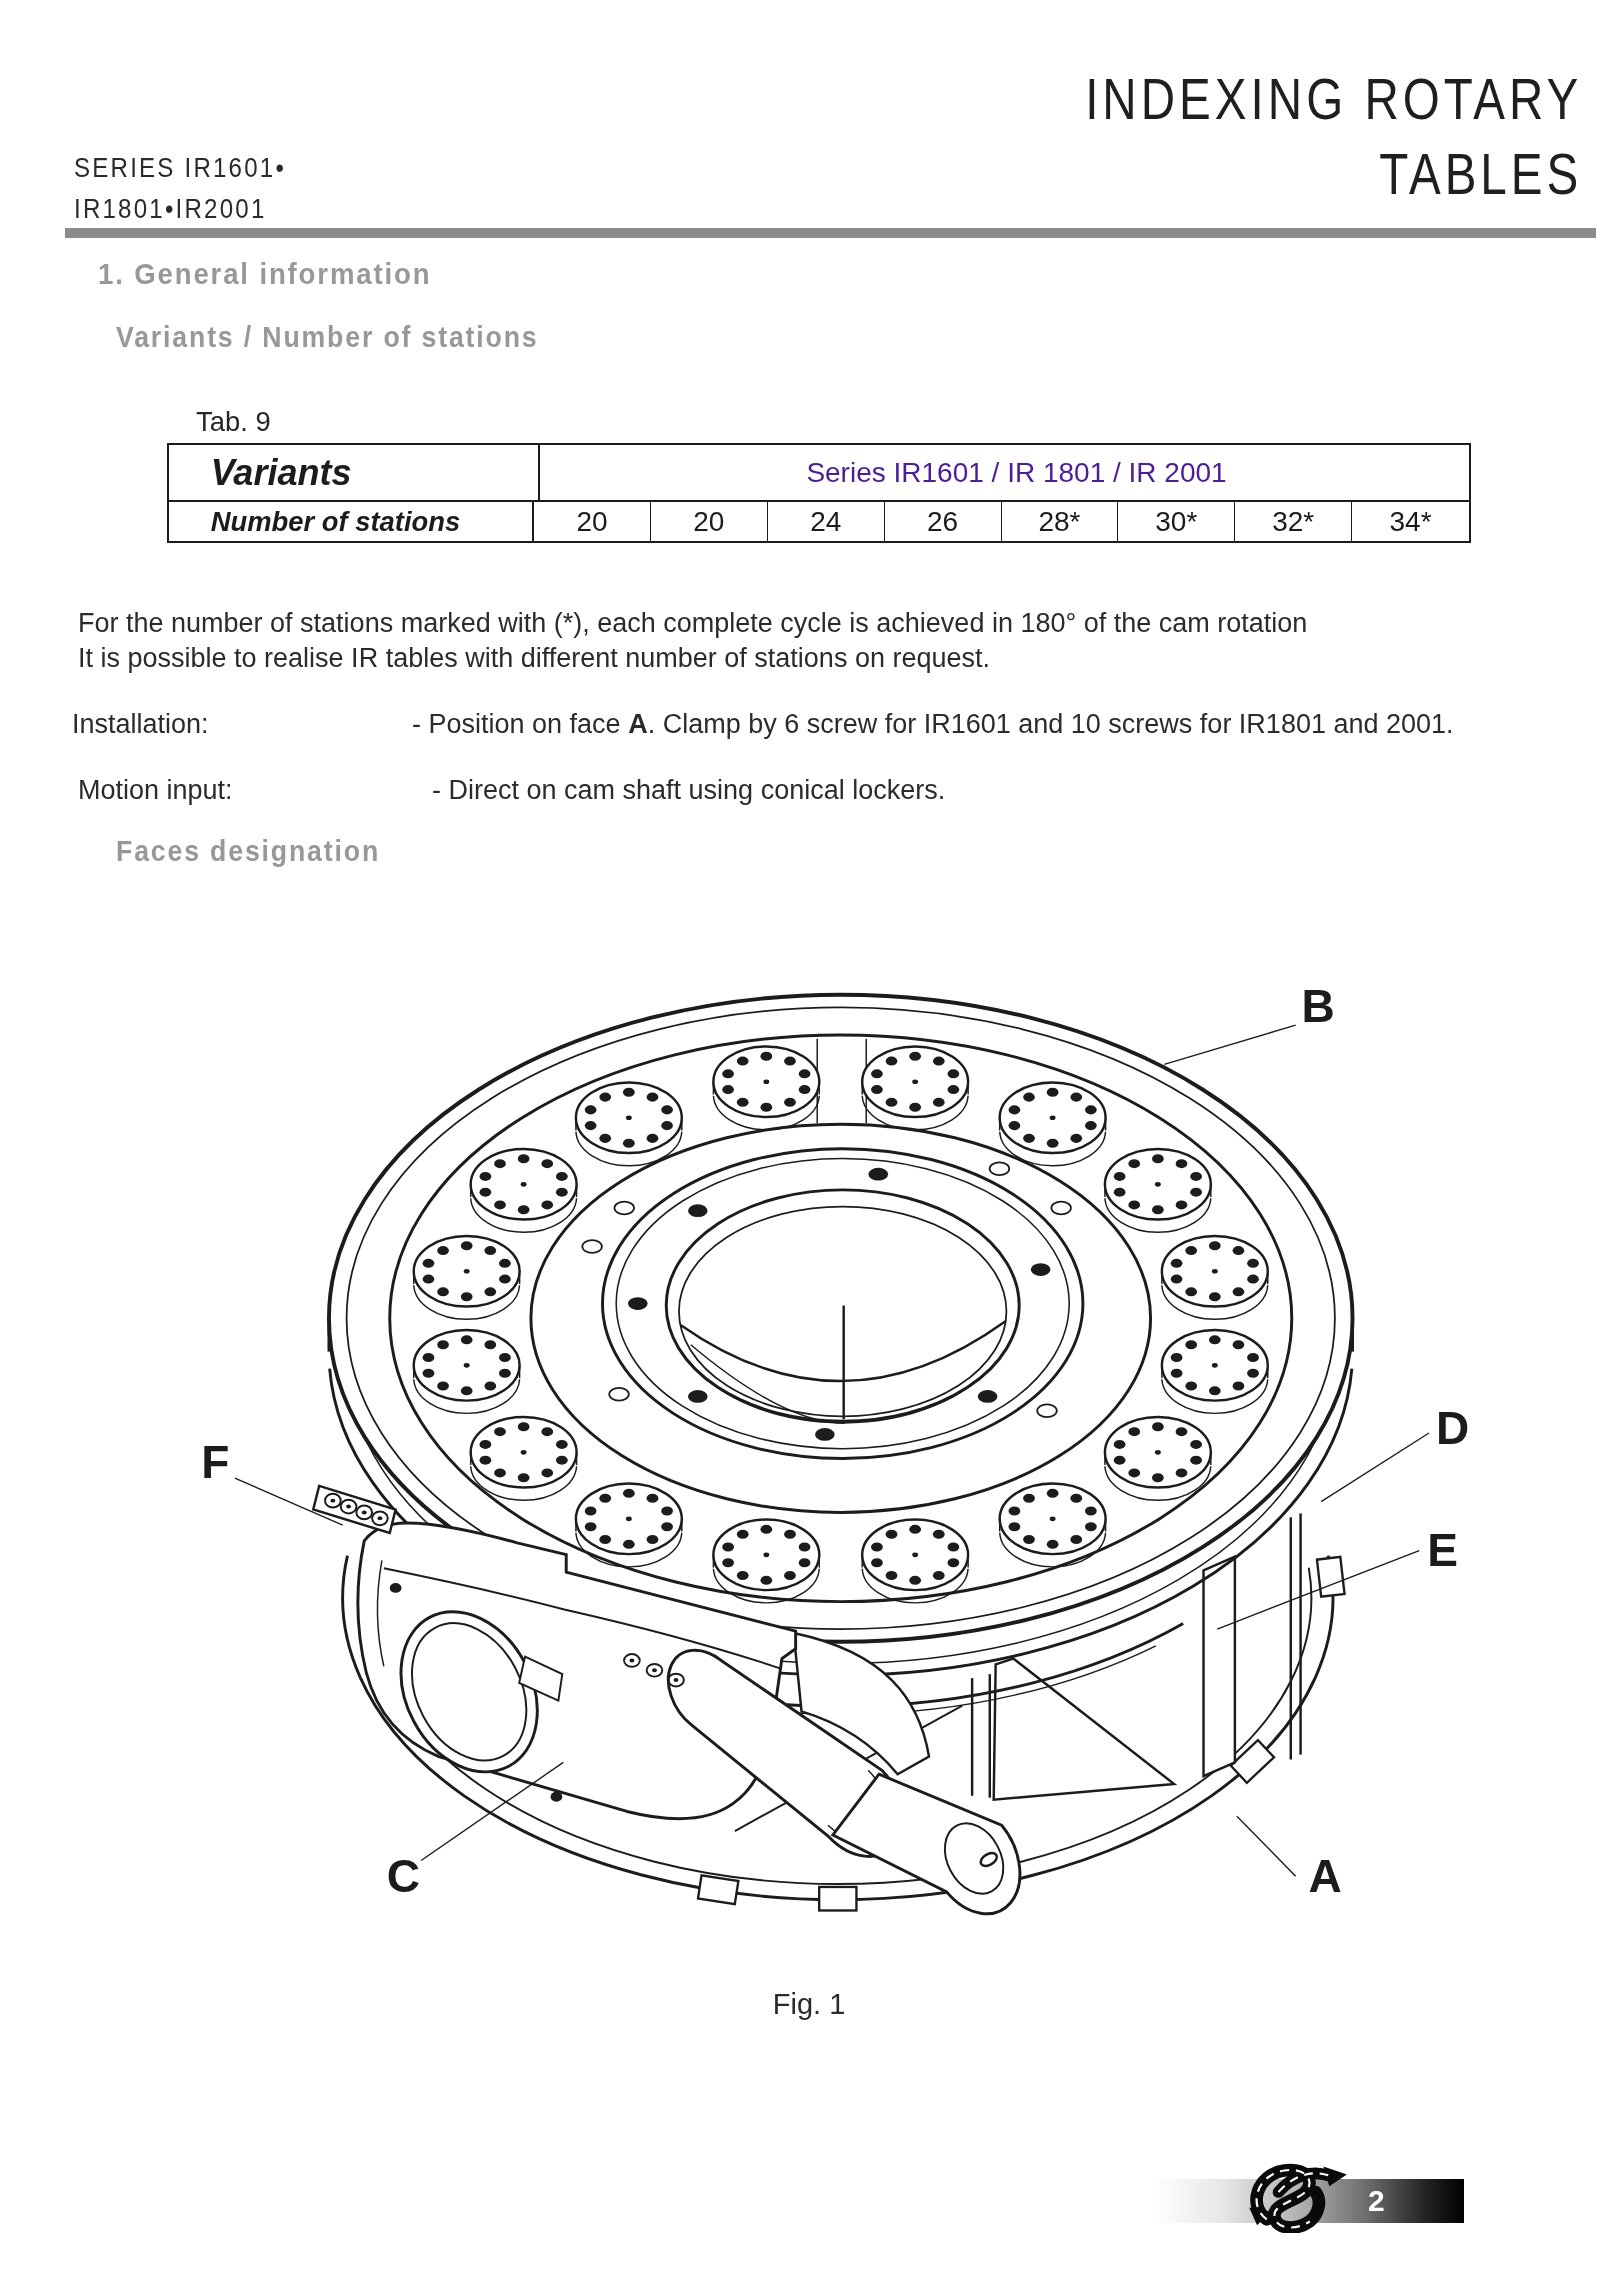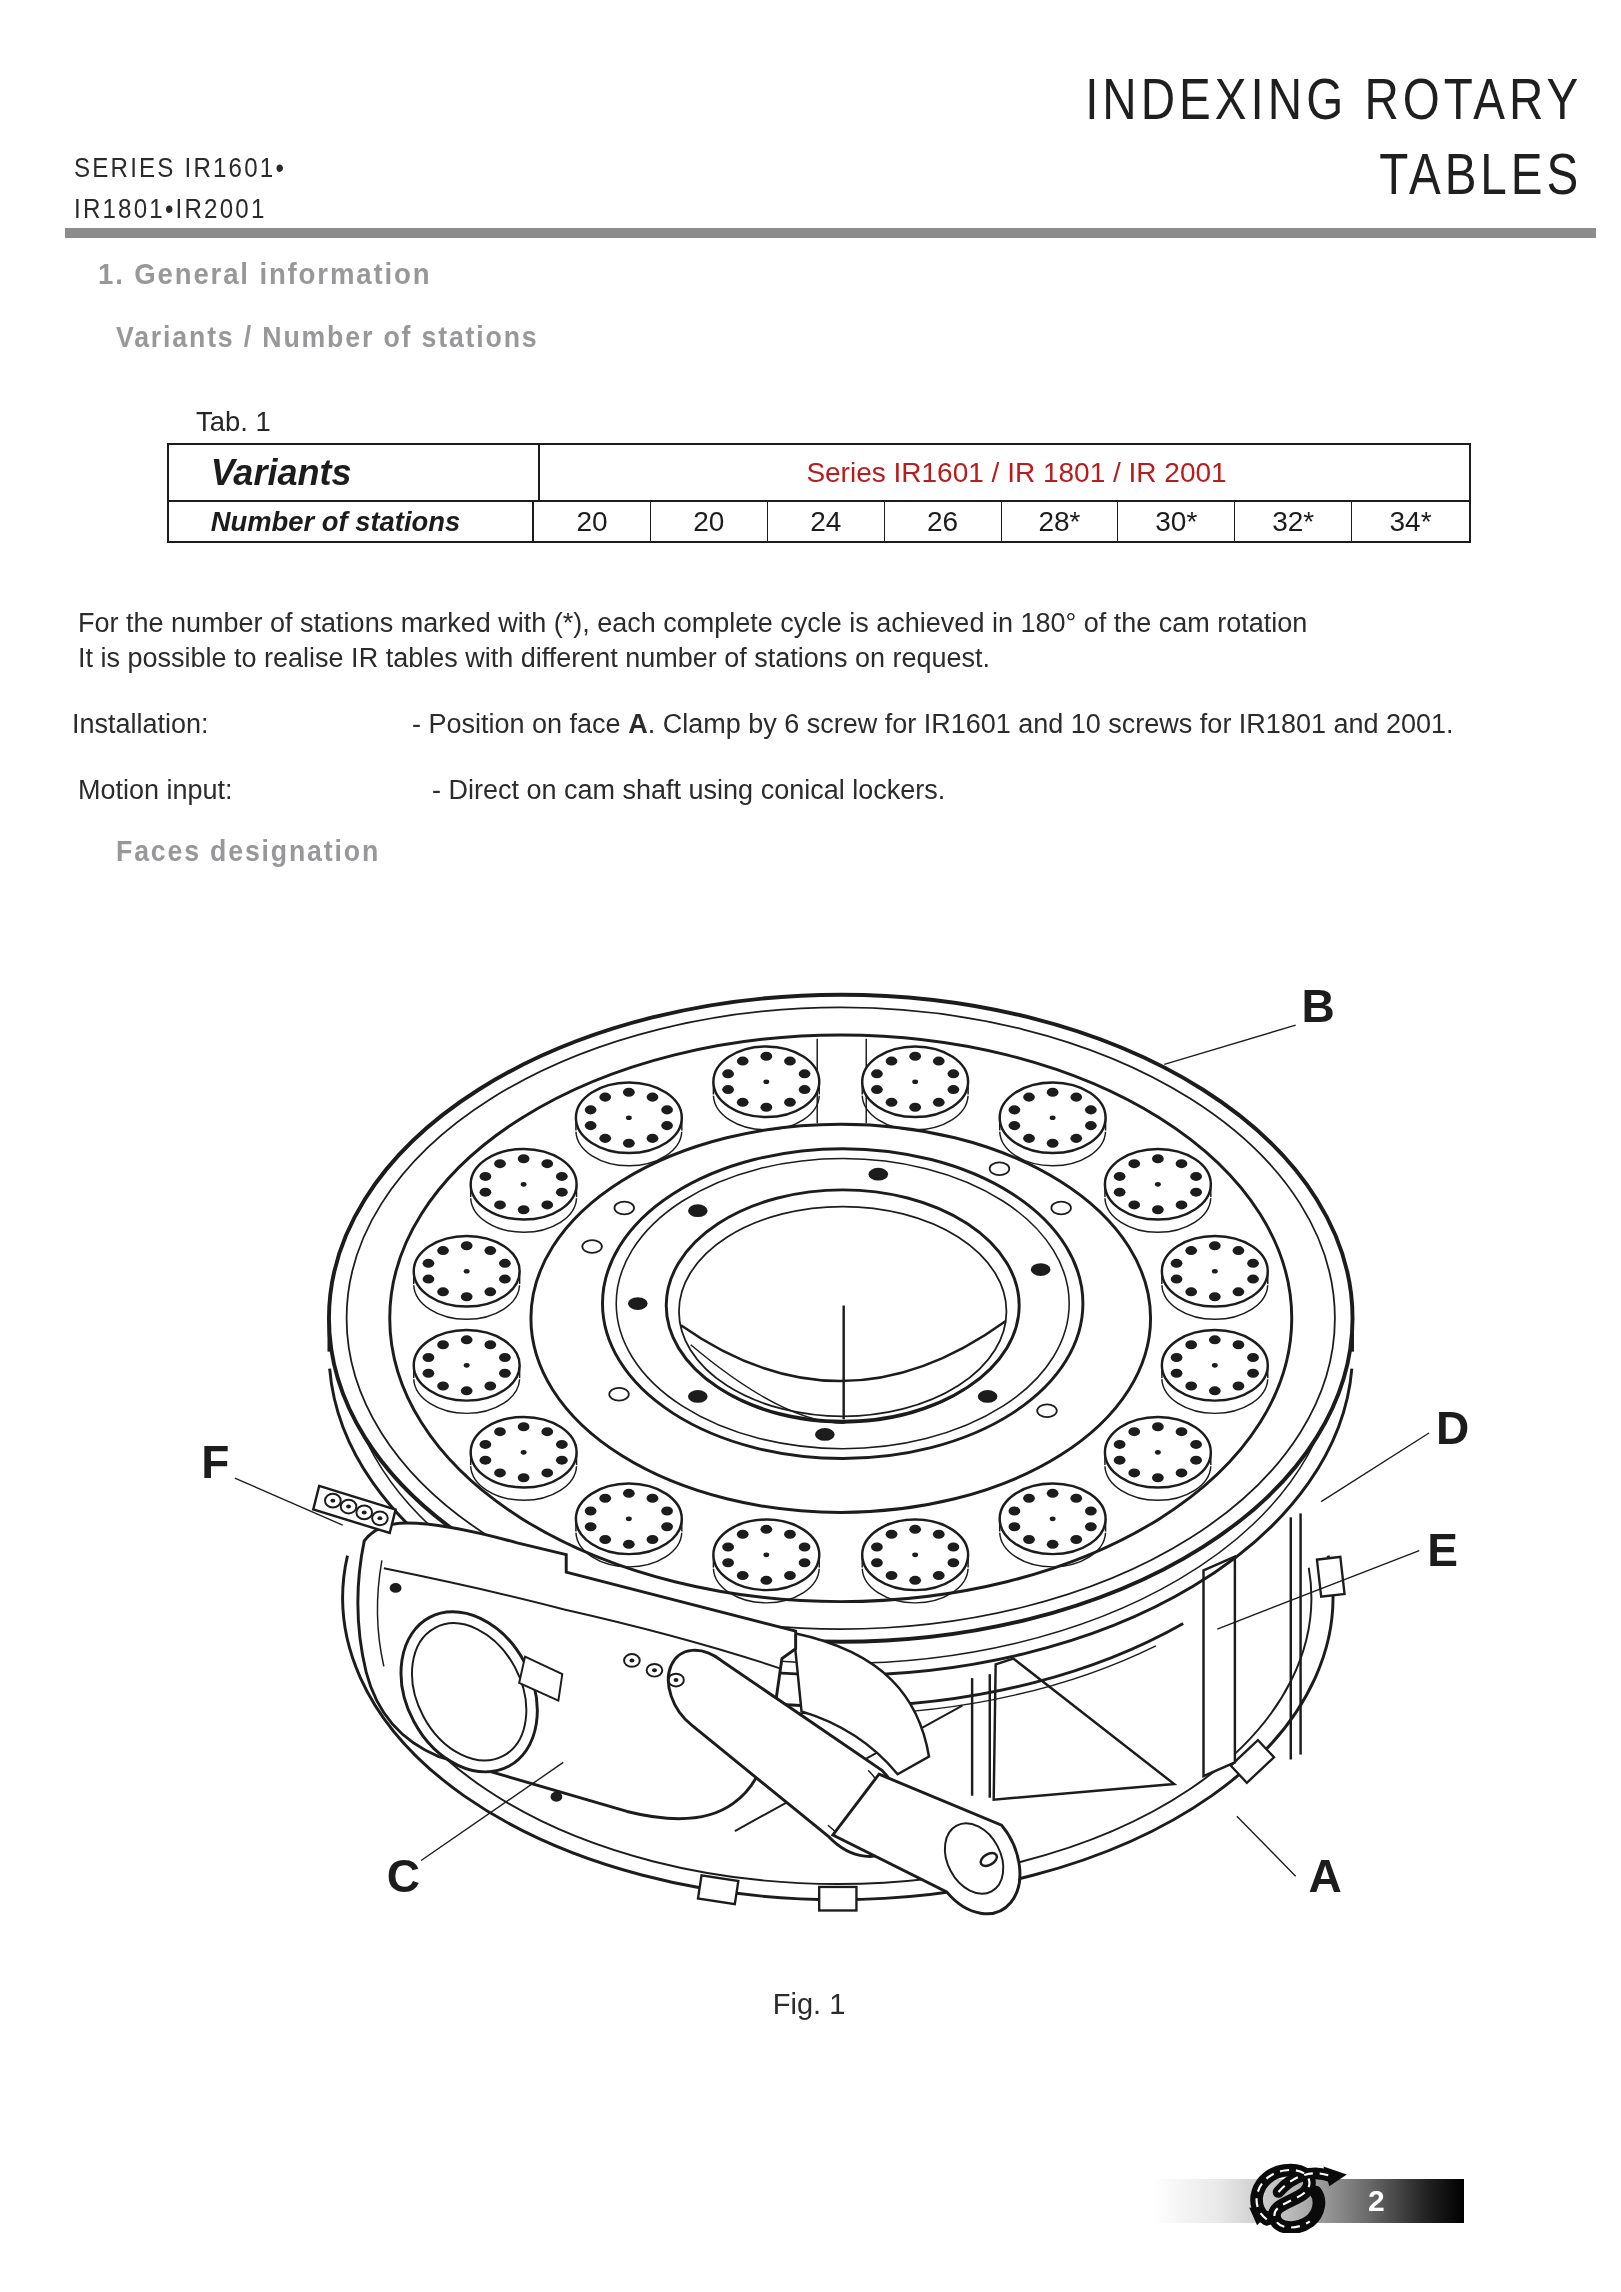--- a/index.html
+++ b/index.html
@@ -17,21 +17,21 @@
           transform-origin:0 50%;white-space:nowrap;}
   
   .tab{left:167px;top:443px;width:1300px;border:2.9px solid #1c1c1c;}
   .tab .row{display:flex;padding-left:28px;}
   .tab .r1{height:55px;border-bottom:2.9px solid #1c1c1c;}
   .tab .r2{height:39px;}
   .tab .c0{width:343px;border-right:2px solid #1c1c1c;display:flex;align-items:center;
            padding-left:13.7px;box-sizing:border-box;font-style:italic;font-weight:bold;color:#1c1c1c;}
   .tab .r1 .c0{font-size:36px;}
   .tab .r2 .c0{font-size:27.4px;}
-  .tab .cspan{flex:1;display:flex;align-items:center;justify-content:center;font-size:28px;color:#b91c1c;margin-left:24px;}
+  .tab .cspan{flex:1;display:flex;align-items:center;justify-content:center;font-size:28px;color:#4c1d95;margin-left:24px;}
   .tab .cell{width:119px;border-right:1.5px solid #1c1c1c;display:flex;align-items:center;
              justify-content:center;font-size:28px;color:#1c1c1c;box-sizing:border-box;}
   .tab .cell:last-child{border-right:none;}
   .body-txt{font-size:27px;color:#2b2b2b;white-space:nowrap;}
   
   .fig-svg{left:176px;top:931px;}
   .lead{stroke:#1c1c1c;stroke-width:1.4px;}
   .lbl{font-family:"Liberation Sans",sans-serif;font-weight:bold;font-size:47px;fill:#1c1c1c;text-anchor:middle;}
   .fig-cap{left:755px;top:1988px;width:108px;text-align:center;font-size:29px;color:#2b2b2b;}
   
@@ -51,21 +51,21 @@
   </div>
   <div class="abs doc-title">
     <div>INDEXING ROTARY</div>
     <div>TABLES</div>
   </div>
   <div class="abs rule"></div>
 
   <div class="abs h-gray" style="left:98px;top:257px;font-size:30px;">1. General information</div>
   <div class="abs h-gray" style="left:116px;top:321px;font-size:29px;">Variants / Number of stations</div>
 
-  <div class="abs" style="left:196px;top:406px;font-size:27.4px;color:#262626;">Tab. 1</div>
+  <div class="abs" style="left:196px;top:406px;font-size:27.4px;color:#262626;">Tab. 9</div>
   <div class="abs tab">
     <div class="row r1">
       <div class="c0">Variants</div>
       <div class="cspan">Series IR1601 / IR 1801 / IR 2001</div>
     </div>
     <div class="row r2">
       <div class="c0">Number of stations</div>
       <div class="cell">20</div>
       <div class="cell">20</div>
       <div class="cell">24</div>

